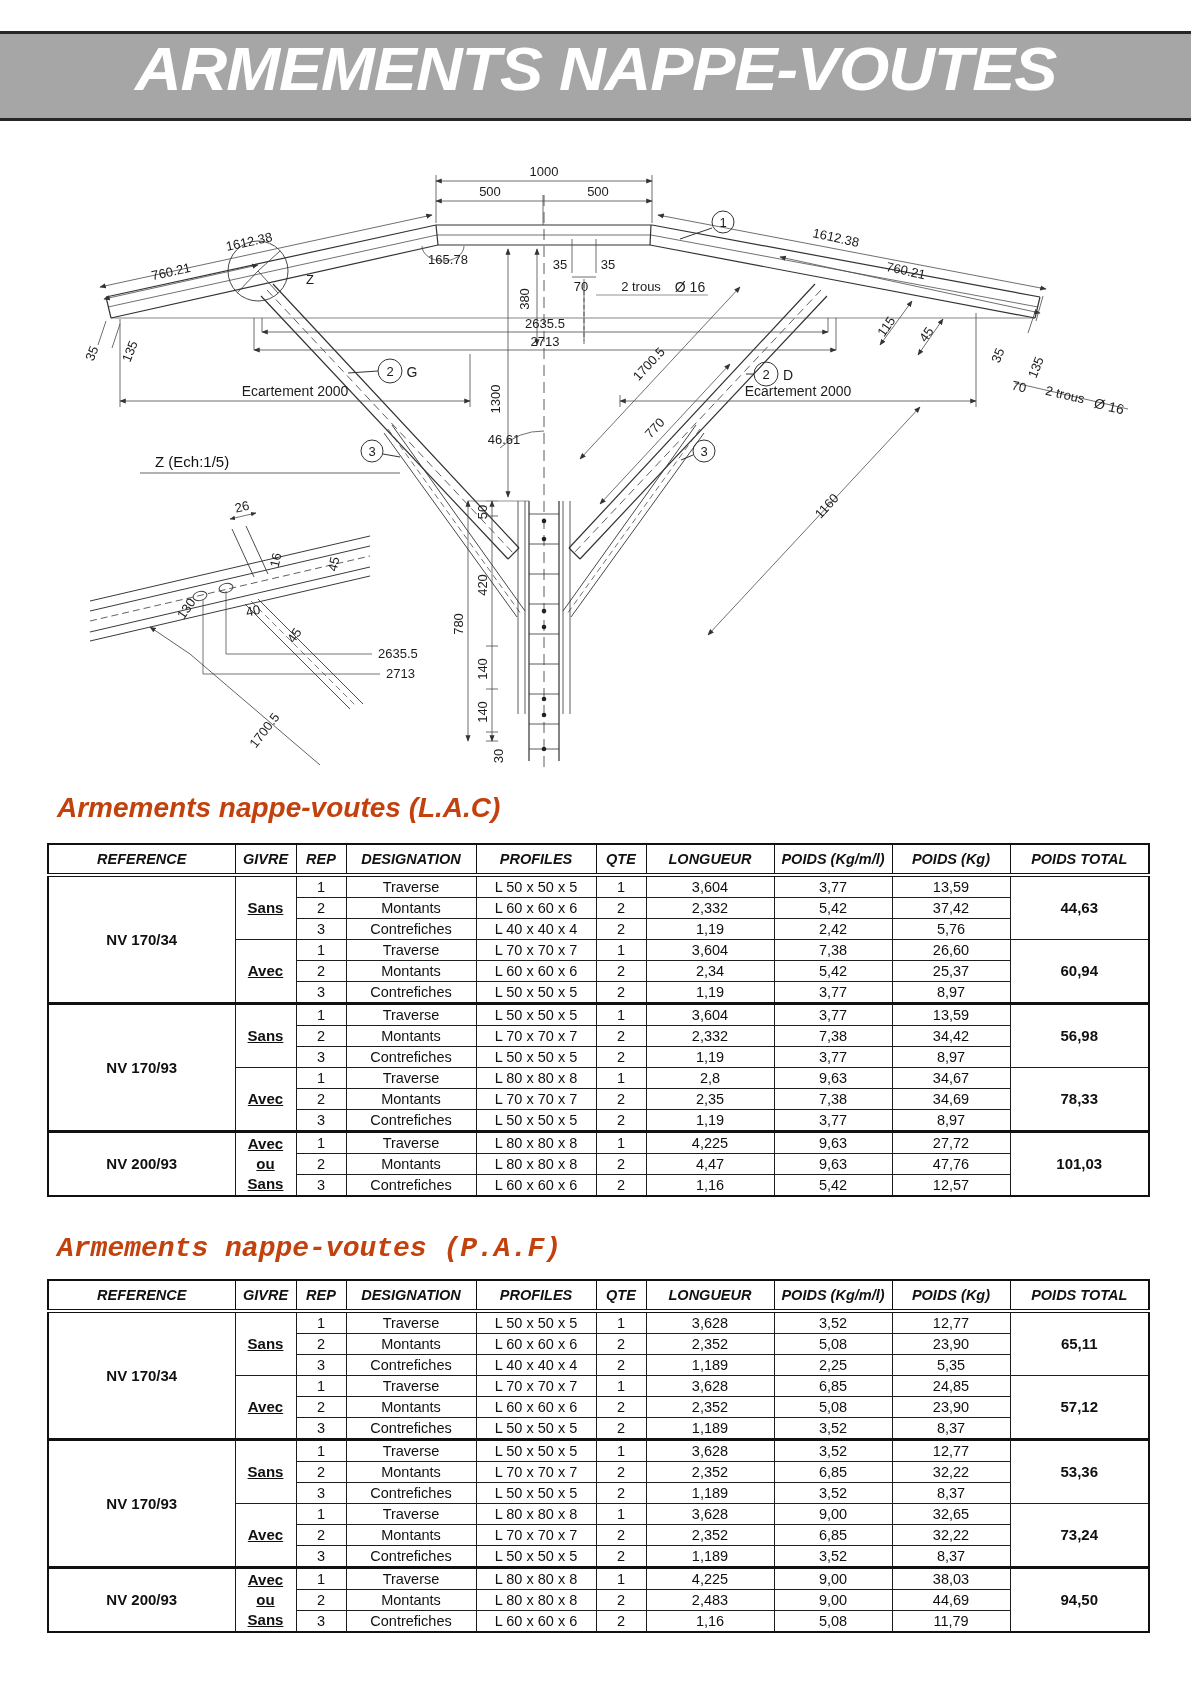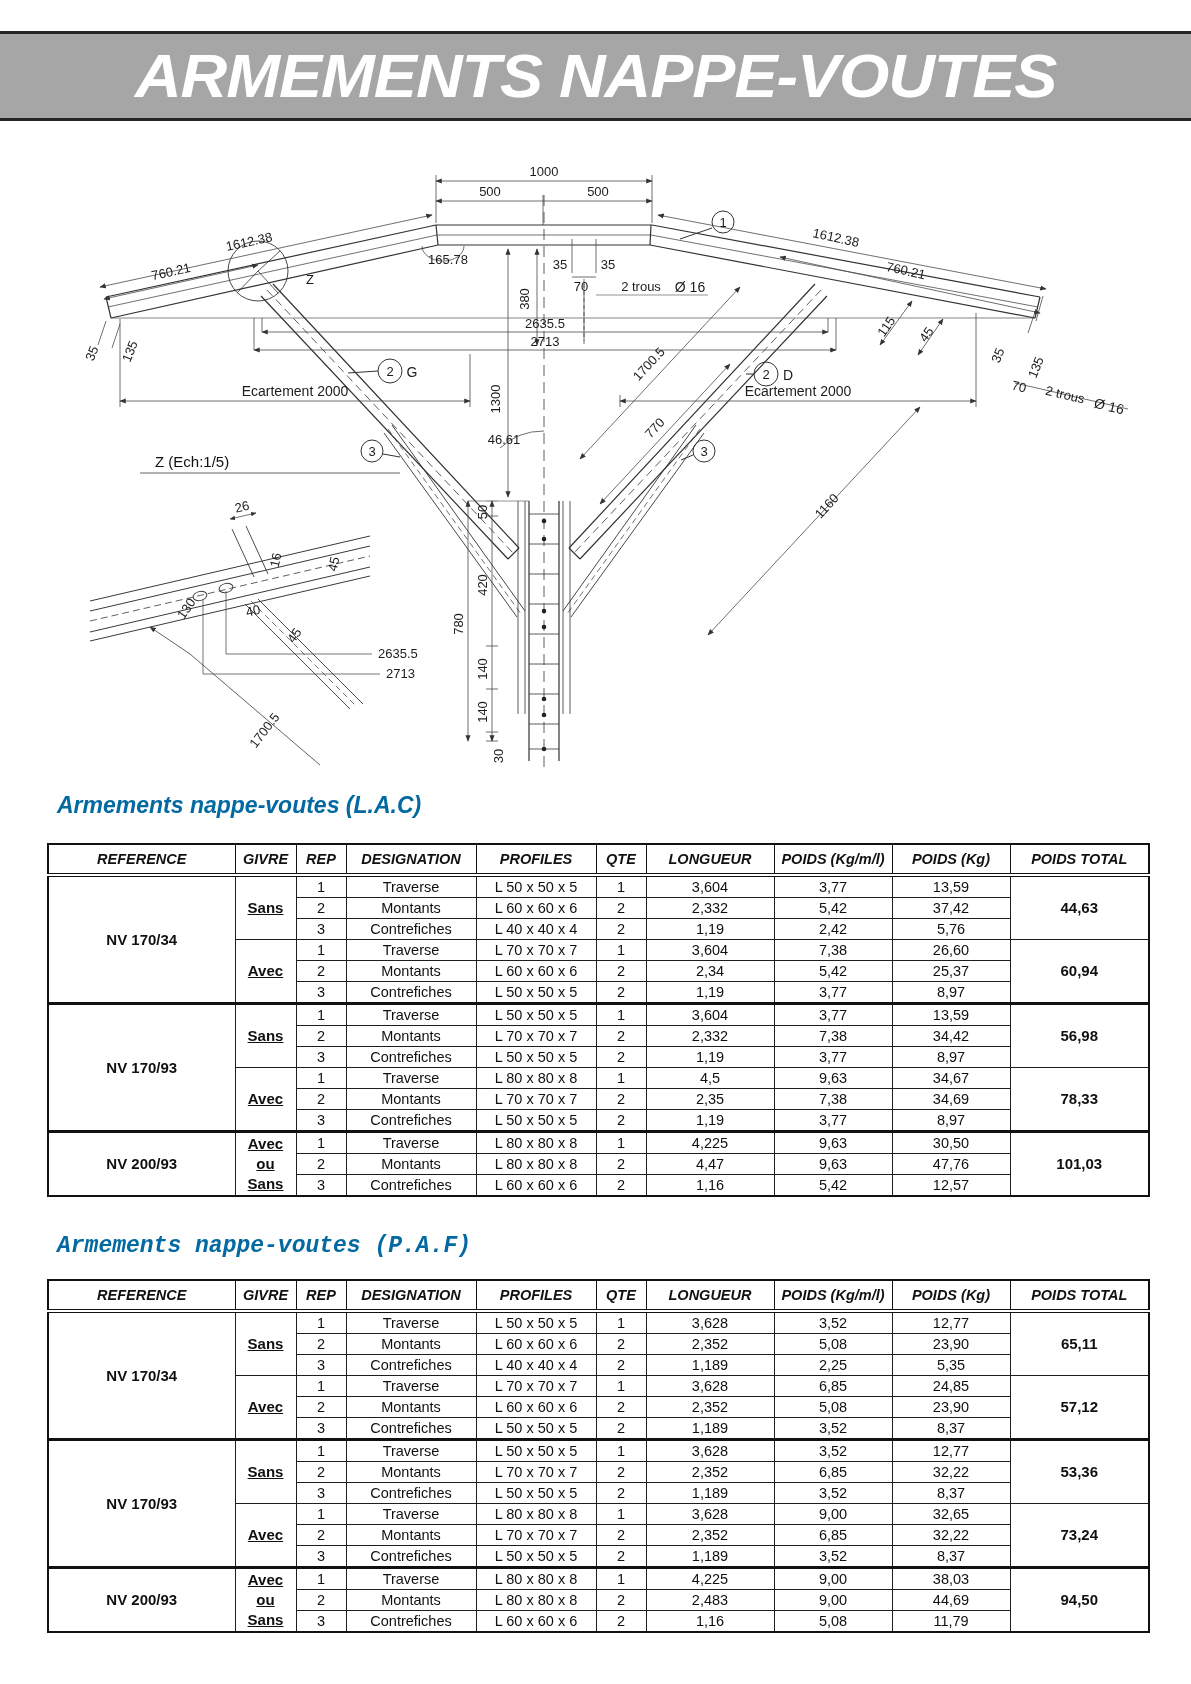--- a/index.html
+++ b/index.html
@@ -1,31 +1,31 @@
 <!DOCTYPE html>
 <html><head>
 <meta charset="utf-8">
 <style>
   html,body{margin:0;padding:0;background:#e8e8e8;}
   .page{position:relative;width:1191px;height:1684px;background:#ffffff;overflow:hidden;
         font-family:"Liberation Sans",sans-serif;margin:0 auto;}
   
   .banner{position:absolute;left:0;top:31px;width:1191px;height:84px;background:#a6a6a6;
           border-top:3px solid #262626;border-bottom:3px solid #262626;
-          display:flex;align-items:center;justify-content:center;}
+          display:flex;align-items:flex-start;justify-content:center;}
   .banner h1{margin:0;color:#ffffff;font-style:italic;font-weight:bold;font-size:61px;
              letter-spacing:-1px;white-space:nowrap;transform:scaleX(1.06);}
   
   .drawing{position:absolute;left:40px;top:146px;width:1110px;height:626px;}
   .drawing text{font-family:"Liberation Sans",sans-serif;font-size:13px;fill:#1c1c1c;text-anchor:middle;}
   .drawing text.big{font-size:14px;}
   .drawing text.ts{text-anchor:start;}
   .drawing text.title{font-size:15px;text-anchor:start;fill:#111;}
   
-  .sec-title{position:absolute;left:57px;font-size:23px;font-weight:bold;font-style:italic;color:#0369a1;}
+  .sec-title{position:absolute;left:57px;font-size:28px;font-weight:bold;font-style:italic;color:#c2410c;}
   #lac-title{top:792px;}
   #paf-title{top:1233px;font-family:Liberation Mono, monospace;}
   
   .data-table{position:absolute;left:47px;width:1101px;border-collapse:collapse;table-layout:fixed;
               border:2px solid #111;}
   #lac-table{top:843px;}
   #paf-table{top:1279px;}
   .data-table th{border:1px solid #111;border-bottom:4px double #111;font-style:italic;
                  font-weight:bold;font-size:14.5px;height:28px;padding:0;color:#111;background:#fff;text-align:center;}
   .data-table td{border:1px solid #1d1d1d;font-size:14.5px;text-align:center;padding:0;height:20px;
@@ -346,21 +346,21 @@
           <td class="c-pds">8,97</td>
         </tr>
         <tr>
           <td class="c-givre" rowspan="3">
             <div>Avec</div>
           </td>
           <td class="c-rep">1</td>
           <td class="c-des">Traverse</td>
           <td class="c-prof">L 80 x 80 x 8</td>
           <td class="c-qte">1</td>
-          <td class="c-lon">4,5</td>
+          <td class="c-lon">2,8</td>
           <td class="c-pml">9,63</td>
           <td class="c-pds">34,67</td>
           <td class="c-tot" rowspan="3">78,33</td>
         </tr>
         <tr>
           <td class="c-rep">2</td>
           <td class="c-des">Montants</td>
           <td class="c-prof">L 70 x 70 x 7</td>
           <td class="c-qte">2</td>
           <td class="c-lon">2,35</td>
@@ -382,21 +382,21 @@
             <div>Avec</div>
             <div>ou</div>
             <div>Sans</div>
           </td>
           <td class="c-rep">1</td>
           <td class="c-des">Traverse</td>
           <td class="c-prof">L 80 x 80 x 8</td>
           <td class="c-qte">1</td>
           <td class="c-lon">4,225</td>
           <td class="c-pml">9,63</td>
-          <td class="c-pds">30,50</td>
+          <td class="c-pds">27,72</td>
           <td class="c-tot" rowspan="3">101,03</td>
         </tr>
         <tr>
           <td class="c-rep">2</td>
           <td class="c-des">Montants</td>
           <td class="c-prof">L 80 x 80 x 8</td>
           <td class="c-qte">2</td>
           <td class="c-lon">4,47</td>
           <td class="c-pml">9,63</td>
           <td class="c-pds">47,76</td>

